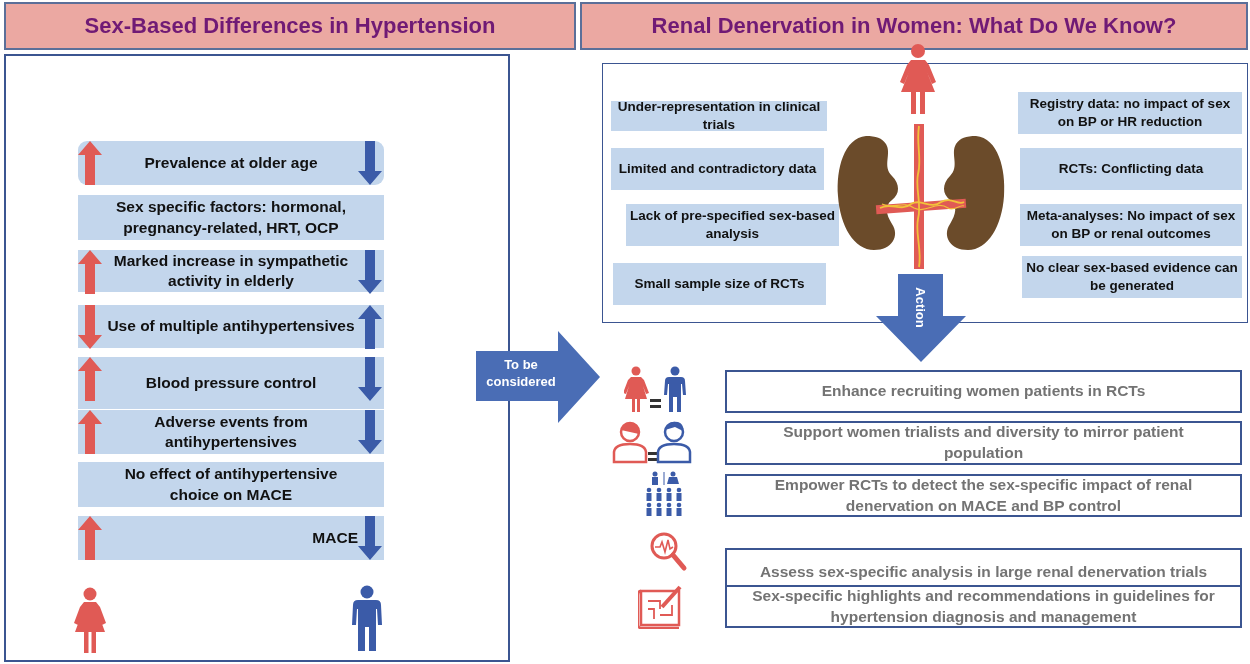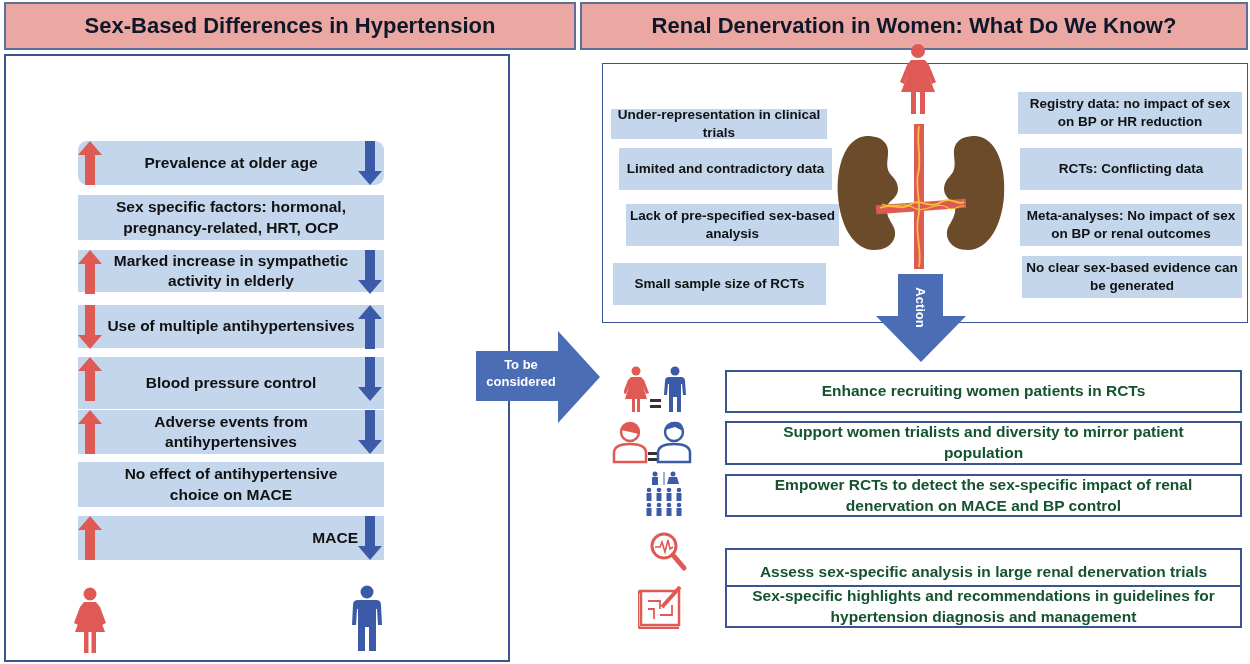--- a/index.html
+++ b/index.html
@@ -1,29 +1,29 @@
 <!DOCTYPE html>
 <html><head>
 <meta charset="utf-8">
 <style>
   html, body { margin:0; padding:0; background:#ffffff; }
   body { width:1250px; height:664px; position:relative; overflow:hidden;
          font-family:"Liberation Sans", sans-serif; }
   .abs { position:absolute; }
   .header { background:#eba8a2; border:2px solid #5b6f99; box-sizing:border-box;
             display:flex; align-items:center; justify-content:center;
-            font-weight:bold; font-size:22px; color:#0f172a; }
+            font-weight:bold; font-size:22px; color:#701a75; }
   .panel { border:2px solid #3b5591; box-sizing:border-box; background:#fff; }
   .lbox { background:#c3d6ec; display:flex; align-items:center; justify-content:center;
           text-align:center; font-weight:bold; font-size:15.5px; color:#111; line-height:1.3; box-sizing:border-box; }
   .rbox { background:#c3d6ec; display:flex; align-items:center; justify-content:center;
           text-align:center; font-weight:bold; font-size:13.5px; color:#111; line-height:1.35; padding:0 4px; box-sizing:border-box; }
   .abox { background:#fff; border:2px solid #3b5591; box-sizing:border-box;
           display:flex; align-items:center; justify-content:center; text-align:center;
-          font-weight:bold; font-size:15.5px; color:#14532d; line-height:1.35; padding:0 25px; }
+          font-weight:bold; font-size:15.5px; color:#737373; line-height:1.35; padding:0 25px; }
   .dotted { background-color:#fbfcfe;
             background-image:radial-gradient(#6b7ca8 0.9px, transparent 1.2px);
             background-size:6px 6px; }
   svg { display:block; }
 </style>
 </head>
 <body>
 
 <div class="abs header" style="left:4px;top:2px;width:572px;height:48px;">
   <span>Sex-Based Differences in Hypertension</span>
@@ -137,22 +137,22 @@
   </svg>
   <div class="abs" style="left:4px;top:26px;width:82px;text-align:center;color:#fff;font-weight:bold;font-size:13px;line-height:1.3;">To be considered</div>
 </div>
 
 <div class="abs header" style="left:580px;top:2px;width:668px;height:48px;">
   <span>Renal Denervation in Women: What Do We Know?</span>
 </div>
 
 <div class="abs panel" style="left:602px;top:63px;width:646px;height:260px;border-width:1.5px;"></div>
 
-<div class="abs rbox" style="left:611px;top:109px;width:216px;height:30px;text-align:center;">Under-representation in clinical trials</div>
-<div class="abs rbox" style="left:611px;top:148px;width:213px;height:42px;margin-left:8px;">Limited and contradictory data</div>
+<div class="abs rbox" style="left:611px;top:101px;width:216px;height:30px;text-align:center;">Under-representation in clinical trials</div>
+<div class="abs rbox" style="left:611px;top:148px;width:213px;height:42px;">Limited and contradictory data</div>
 <div class="abs rbox" style="left:626px;top:204px;width:213px;height:42px;">Lack of pre-specified sex-based analysis</div>
 <div class="abs rbox" style="left:613px;top:263px;width:213px;height:42px;">Small sample size of RCTs</div>
 
 <div class="abs rbox" style="left:1018px;top:92px;width:224px;height:42px;">Registry data: no impact of sex on BP or HR reduction</div>
 <div class="abs rbox" style="left:1020px;top:148px;width:222px;height:42px;">RCTs: Conflicting data</div>
 <div class="abs rbox" style="left:1020px;top:204px;width:222px;height:42px;">Meta-analyses: No impact of sex on BP or renal outcomes</div>
 <div class="abs rbox" style="left:1022px;top:256px;width:220px;height:42px;">No clear sex-based evidence can be generated</div>
 
 <div class="abs" style="left:898px;top:44px;">
   <svg width="40" height="72" viewBox="0 0 40 72">

